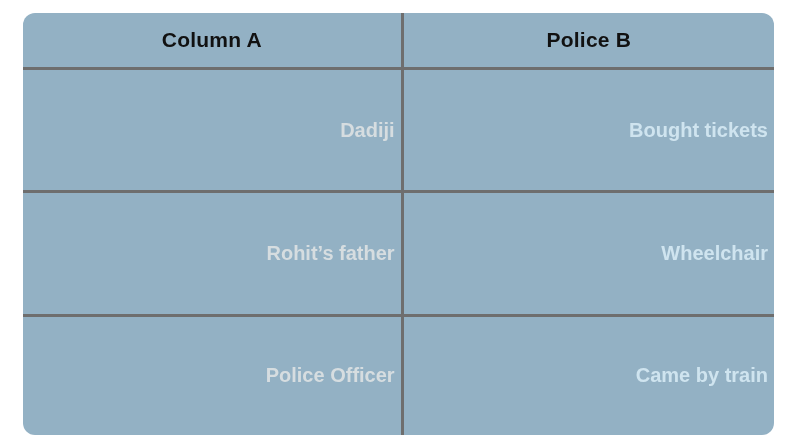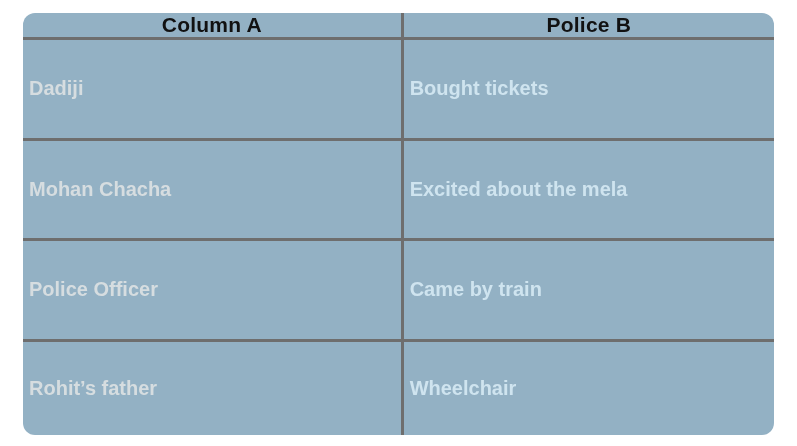--- a/index.html
+++ b/index.html
@@ -39,21 +39,21 @@
   }
   table.match-table tr.header-row th.col-a,
   table.match-table td.col-a {
     width: 50.5%;
   }
   table.match-table tr.header-row th.col-b,
   table.match-table td.col-b {
     width: 49.5%;
   }
   table.match-table td {
-    text-align: left;
+    text-align: right;
     vertical-align: middle;
     font-size: 20px;
     font-weight: bold;
   }
   td.col-a {
     color: #d6dde0;
   }
   td.col-b {
     color: #cfe4ef;
     margin-top: 9px;
@@ -67,46 +67,42 @@
     border-bottom: 3px solid #6e6e6e;
   }
   table.match-table tbody tr.body-row td {
     border-bottom: 3px solid #6e6e6e;
   }
   table.match-table tbody tr.body-row:last-child td {
     border-bottom: none;
   }
   table.match-table tr.header-row th,
   table.match-table td {
-    padding: 0 6px;
+    padding: 15px 6px;
   }
 </style>
 </head>
 <body>
 
 <div class="match-table-wrap">
   <table class="match-table">
     <thead>
       <tr class="header-row">
         <th class="col-a">Column A</th>
         <th class="col-b">Police B</th>
       </tr>
     </thead>
     <tbody>
       <tr class="body-row">
         <td class="col-a">Dadiji</td>
         <td class="col-b">Bought tickets</td>
       </tr>
       <tr class="body-row">
-        <td class="col-a">Mohan Chacha</td>
-        <td class="col-b">Excited about the mela</td>
+        <td class="col-a">Rohit’s father</td>
+        <td class="col-b">Wheelchair</td>
       </tr>
       <tr class="body-row">
         <td class="col-a">Police Officer</td>
         <td class="col-b">Came by train</td>
-      </tr>
-      <tr class="body-row">
-        <td class="col-a">Rohit’s father</td>
-        <td class="col-b">Wheelchair</td>
       </tr>
     </tbody>
   </table>
 </div>
 
 </body></html>

